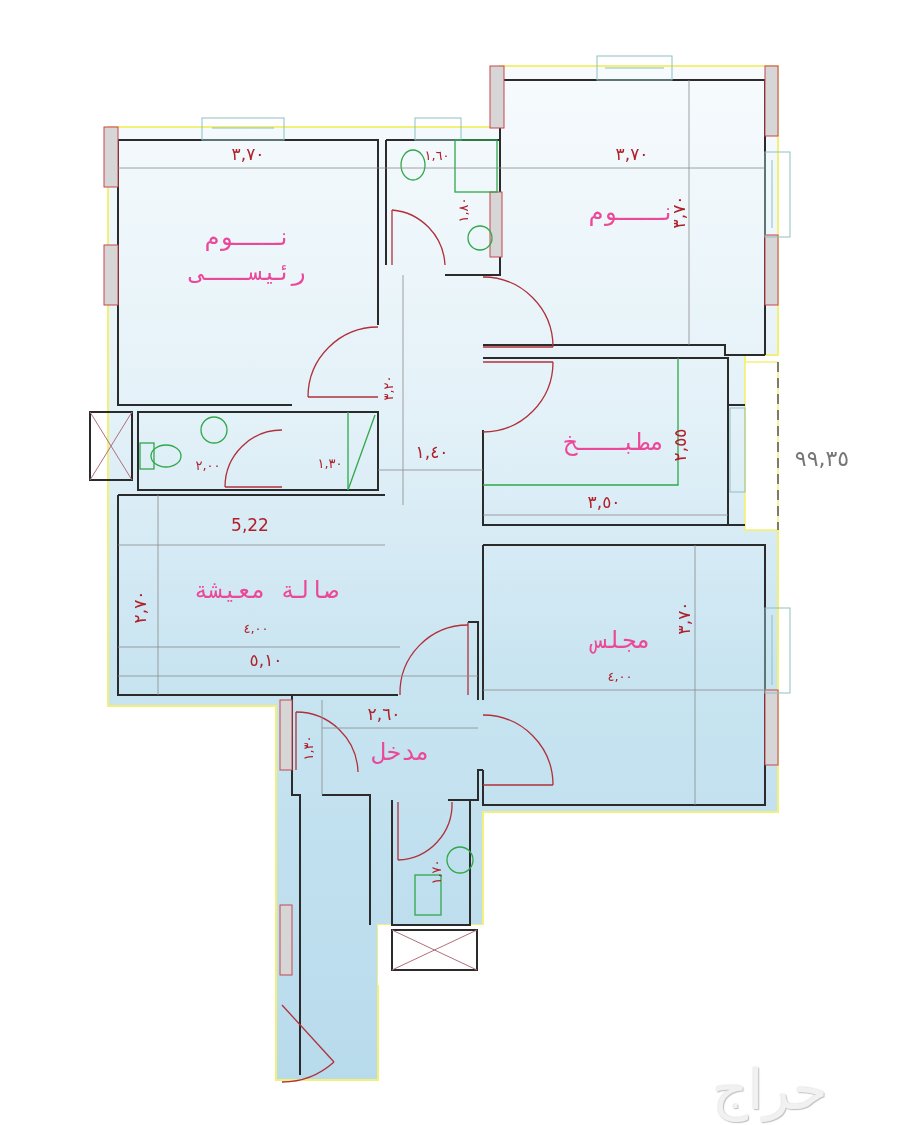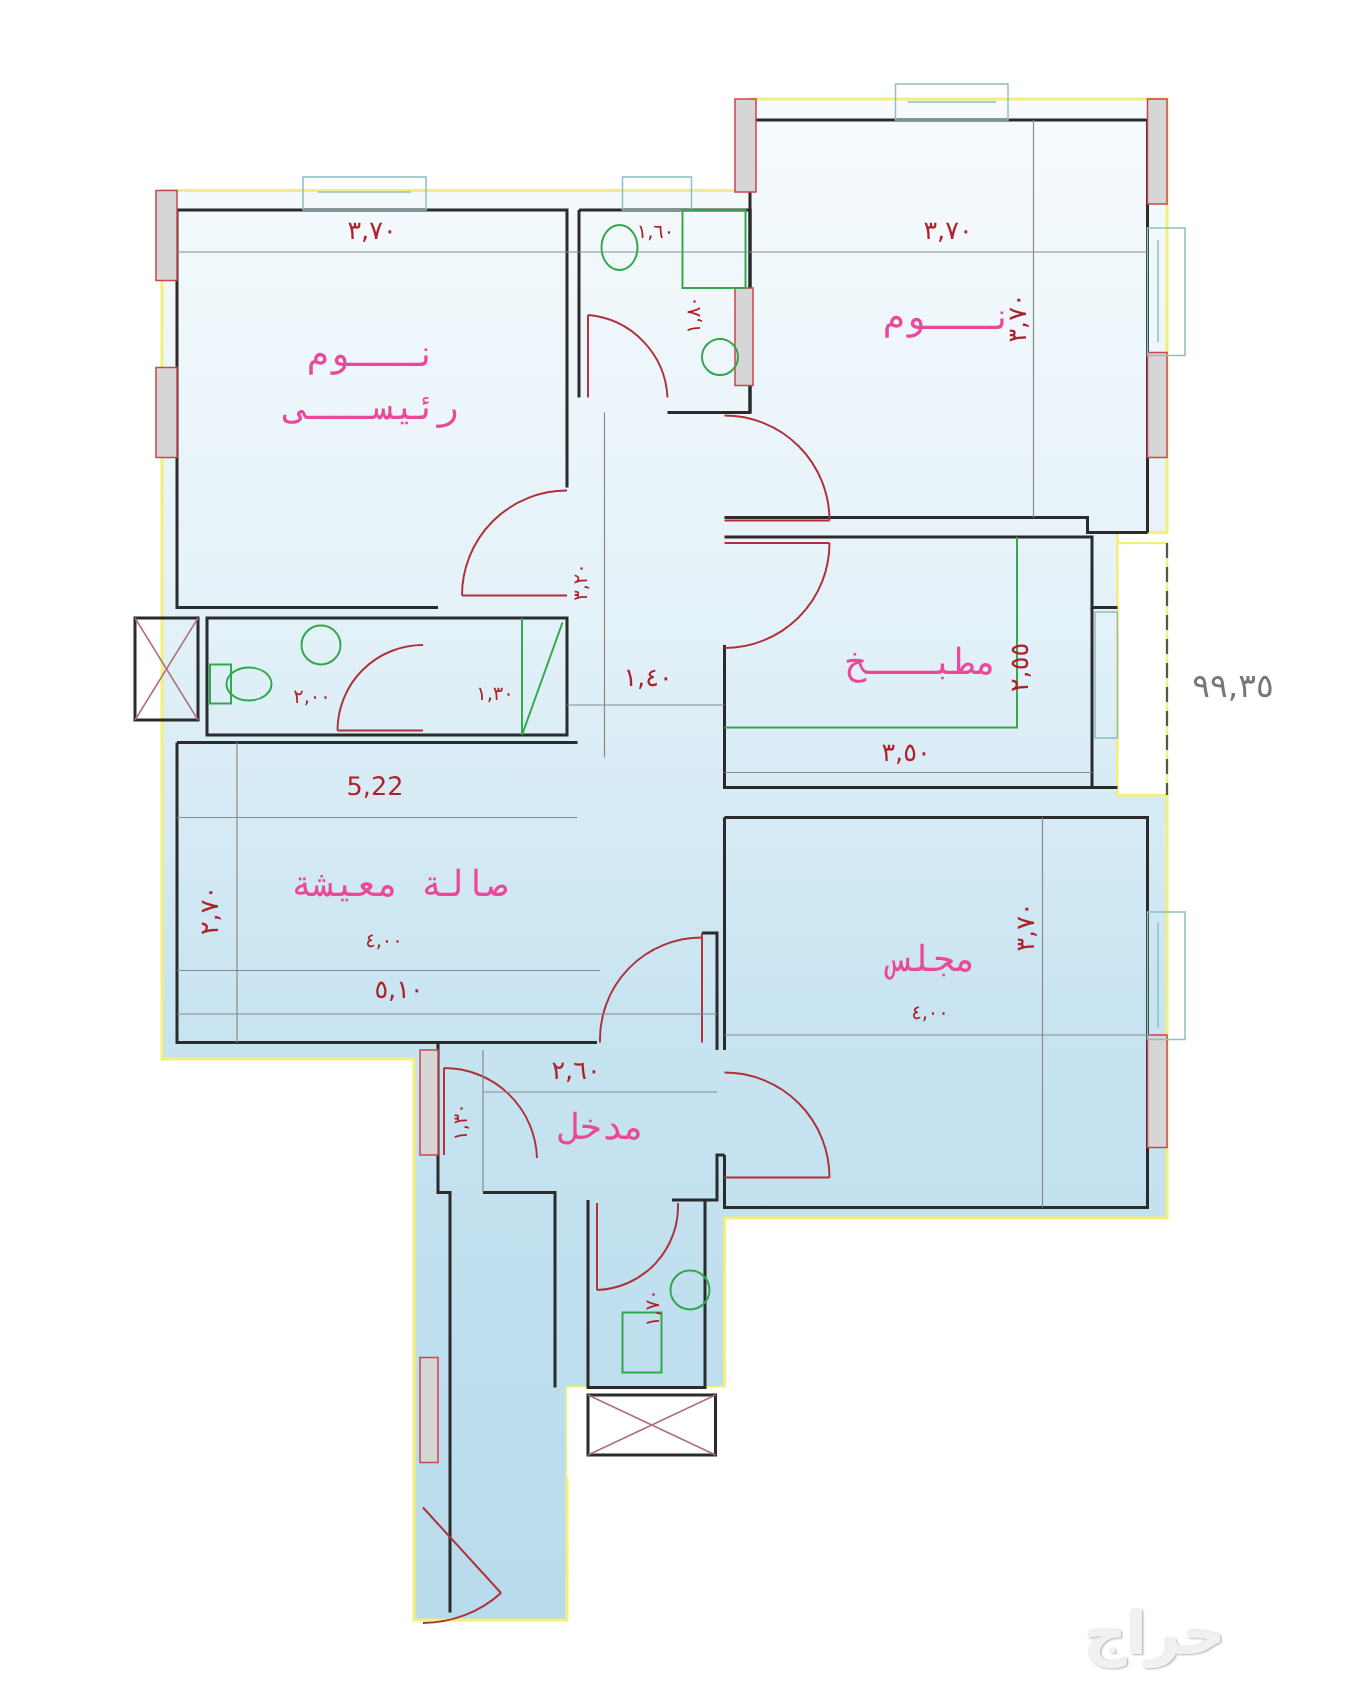--- a/index.html
+++ b/index.html
@@ -3,21 +3,21 @@
 <meta charset="utf-8">
 <style>
   html, body { margin:0; padding:0; background:#ffffff; }
   body { width:900px; height:1125px; position:relative; overflow:hidden; font-family:"DejaVu Sans", sans-serif; }
   svg { position:absolute; left:0; top:0; }
   .lbl { position:absolute; font-family:Liberation Mono, monospace; color:#ec4899; font-size:24px; direction:rtl; white-space:nowrap; transform:translate(-50%,-50%); }
   .dim { position:absolute; font-family:"DejaVu Sans", sans-serif; color:#b0202a; font-size:17px; white-space:nowrap; transform:translate(-50%,-50%); direction:rtl; }
   .dim.v { transform:translate(-50%,-50%) rotate(-90deg); }
   .dim.sm { font-size:13px; }
   .level { position:absolute; font-family:"DejaVu Sans", sans-serif; color:#777; font-size:22px; transform:translate(-50%,-50%);margin-top:36px; }
-  .wm { position:absolute; font-family:"DejaVu Sans", sans-serif; color:#f1f1f1; font-size:39px; font-weight:bold; transform:translate(-50%,-50%); text-shadow:0 0 2px #cfcfcf, 1px 1px 1px #bdbdbd; direction:rtl; }
+  .wm { position:absolute; font-family:"DejaVu Sans", sans-serif; color:#f1f1f1; font-size:55px; font-weight:normal; transform:translate(-50%,-50%); text-shadow:0 0 2px #cfcfcf, 1px 1px 1px #bdbdbd; direction:rtl; }
 </style>
 </head>
 <body>
 
 <svg width="900" height="1125" viewBox="0 0 900 1125">
   <defs>
     <linearGradient id="floorGrad" x1="0" y1="0" x2="0" y2="1">
       <stop offset="0" stop-color="#f7fbfd"></stop>
       <stop offset="0.35" stop-color="#e3f1f8"></stop>
       <stop offset="0.6" stop-color="#c8e4f1"></stop>

